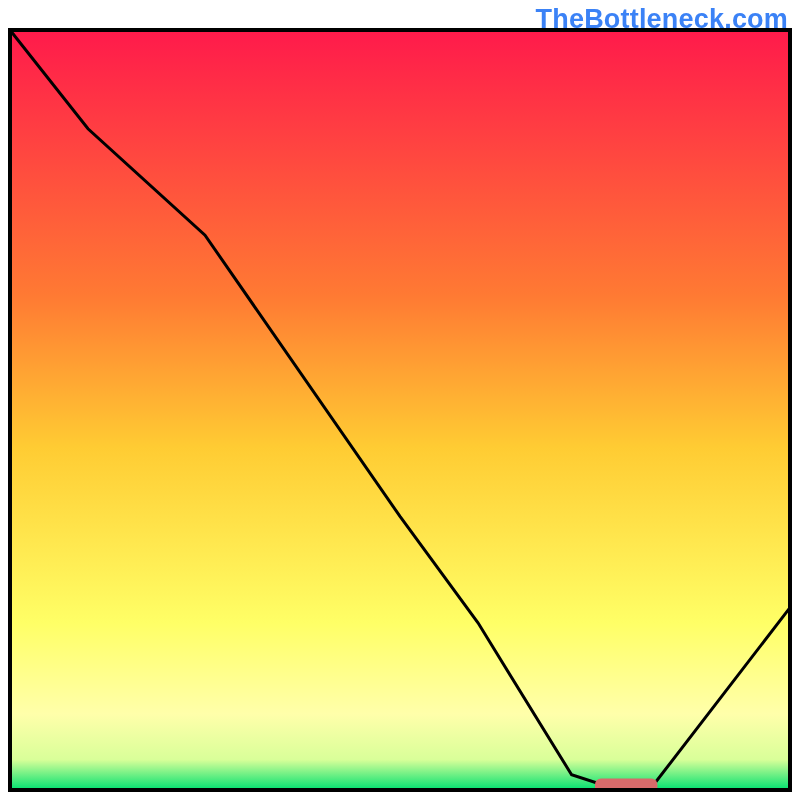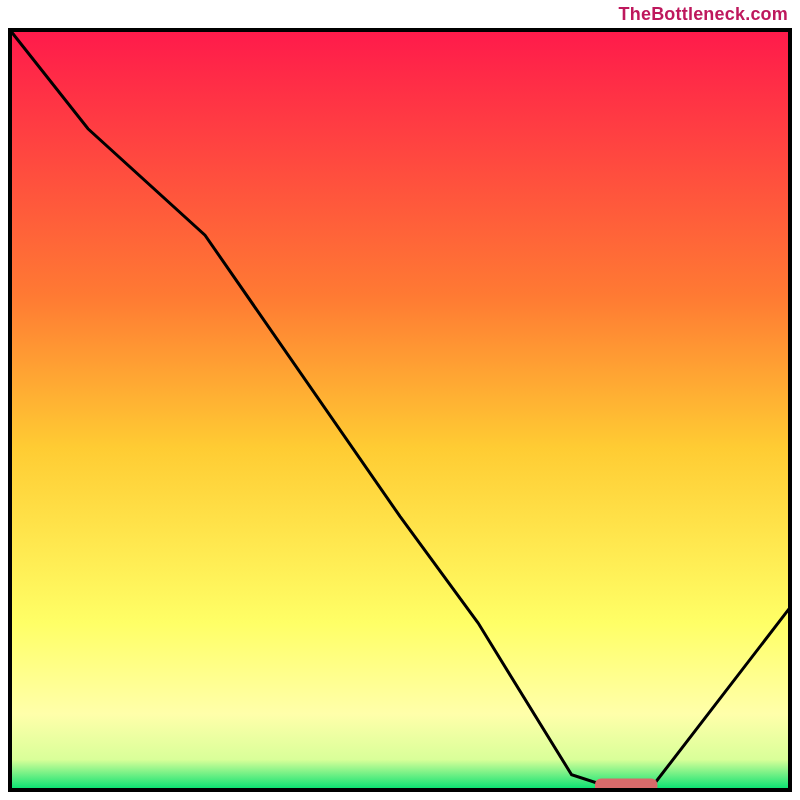--- a/index.html
+++ b/index.html
@@ -13,23 +13,23 @@
   }
   .wrap {
     position: relative;
     width: 800px;
     height: 800px;
   }
   .watermark {
     position: absolute;
     top: 4px;
     right: 12px;
-    font-size: 18px;
+    font-size: 27px;
     font-weight: 600;
-    color: #be185d;
+    color: #3b82f6;
     letter-spacing: 0.2px;
     z-index: 10;
   }
   svg.chart {
     position: absolute;
     top: 0;
     left: 0;
   }
 </style>
 </head>

